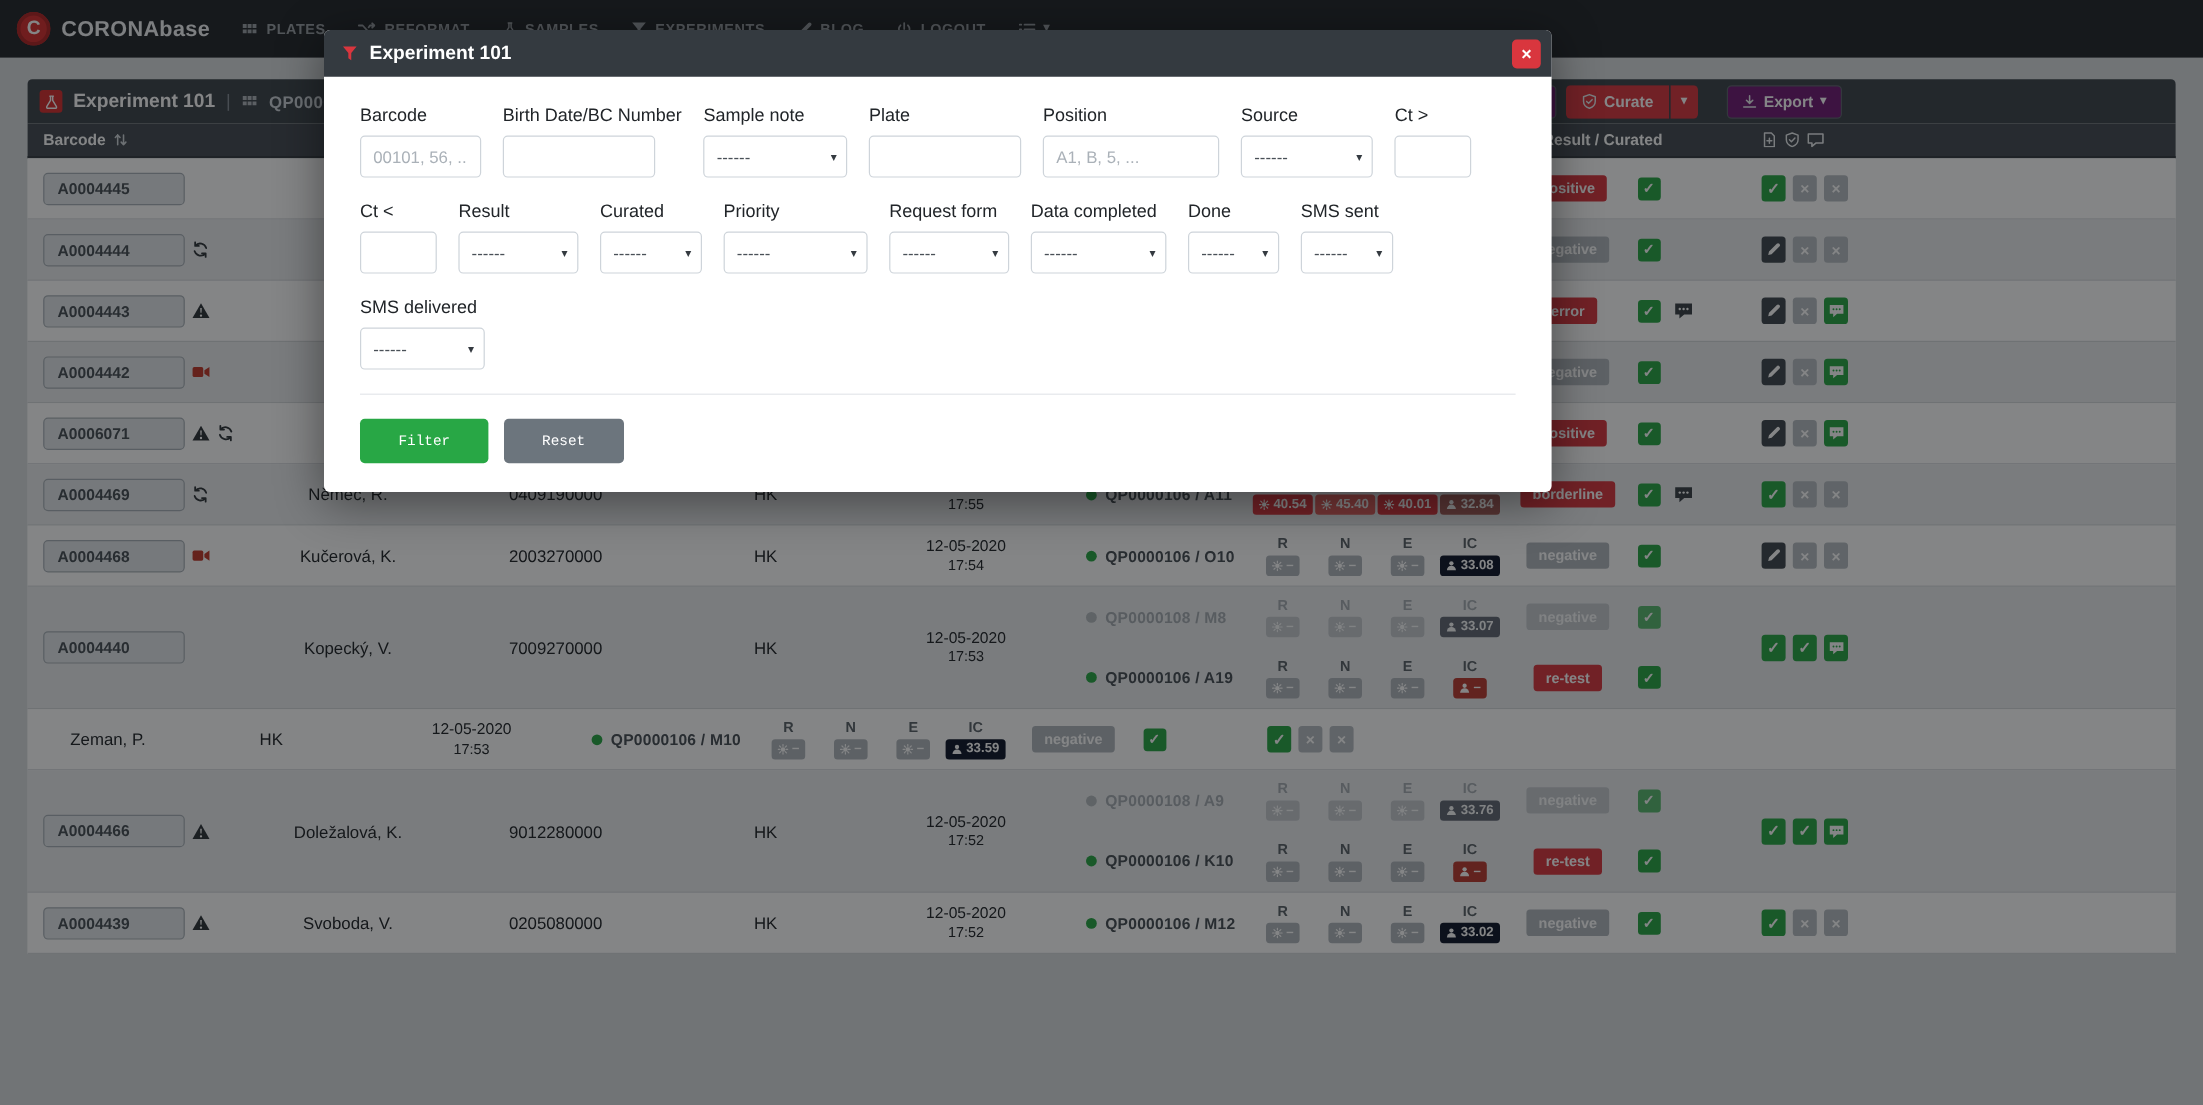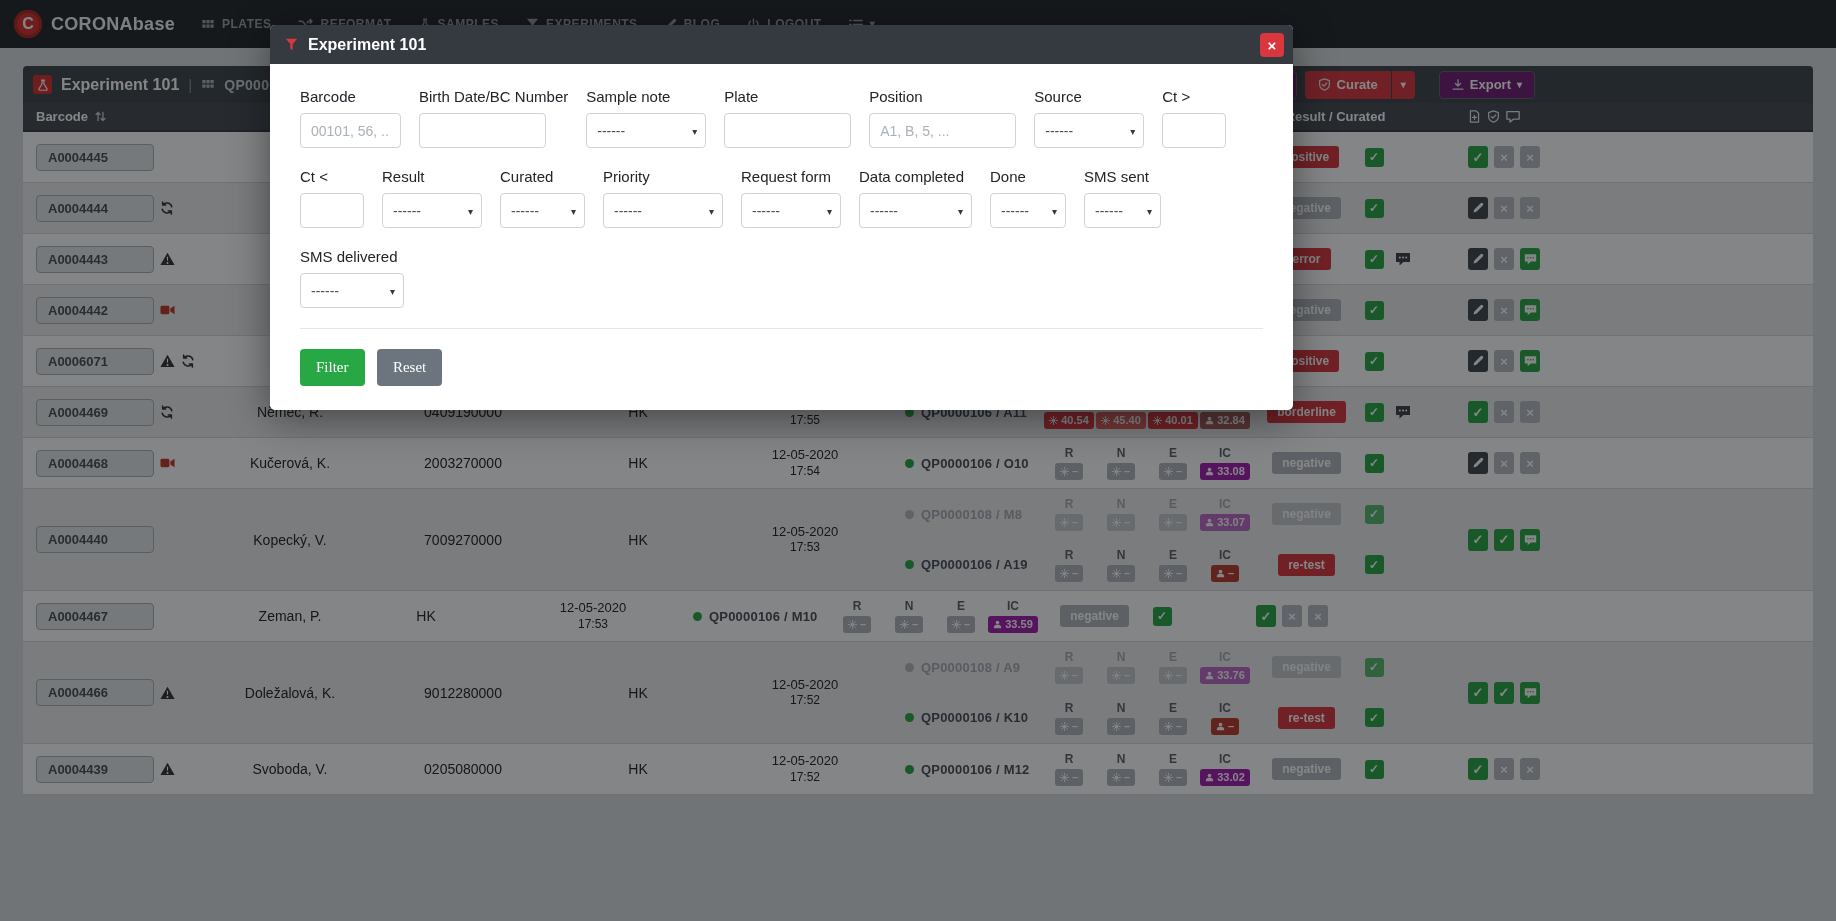--- a/index.html
+++ b/index.html
@@ -75,21 +75,21 @@
   .subrow.inactive .ctb { opacity:.62; }
   .subrow.inactive .rbadge { opacity:.62; }
   .subrow.inactive .okb { opacity:.75; }
 
   .ctwrap { display:flex; }
   .ctcol { width:52px; display:flex; flex-direction:column; align-items:center; gap:3px; }
   .ctl { font-size:12px; font-weight:bold; color:#5a6268; }
   .ctb { display:inline-flex; align-items:center; gap:3px; border-radius:3px; padding:3px 5px;
          font-size:11px; font-weight:bold; color:#fff; line-height:1; }
   .b-r  { background:#d9363e; } .b-rl { background:#e0605e; } .b-g { background:#b1b7bd; }
-  .b-icg{ background:#a21caf; } .b-icr{ background:#a65f5b; } .b-icd{ background:#bb3b30; }
+  .b-icg{ background:#0f172a; } .b-icr{ background:#a65f5b; } .b-icd{ background:#bb3b30; }
   .ctb .icon { display:inline-flex; }
 
   .rbadge { font-size:12px; font-weight:bold; color:#fff; border-radius:3px; padding:4px 10px; white-space:nowrap; }
   .r-red { background:#d9363e; } .r-gray { background:#b1b7bd; }
   .okb { width:19px; height:19px; border-radius:3px; background:#28a745; color:#fff; font-size:12px;
          font-weight:bold; display:flex; align-items:center; justify-content:center; }
   .combtn { display:inline-flex; color:#3a4147; cursor:pointer; }
   .abtn { width:22px; height:22px; border:none; border-radius:3px; color:#fff; font-size:13px;
           font-weight:bold; display:flex; align-items:center; justify-content:center; cursor:pointer; }
   .a-green { background:#28a745; } .a-dark { background:#3f474e; } .a-gray { background:#b7bdc2; }
@@ -111,22 +111,22 @@
   .field input { height:35px; border:1px solid #ced4da; border-radius:4px; padding:0 10px;
                  font-size:14px; color:#495057; font-family:inherit; }
   .field input::placeholder { color:#aab1b8; }
   .selwrap { position:relative; display:inline-block; }
   .selwrap select { width:100%; height:35px; border:1px solid #ced4da; border-radius:4px;
                     padding:0 22px 0 10px; font-size:14px; color:#495057; background:#fff;
                     appearance:none; -webkit-appearance:none; -moz-appearance:none; font-family:inherit; }
   .sel-caret { position:absolute; right:9px; top:50%; transform:translateY(-50%); font-size:10px;
                color:#343a40; pointer-events:none; }
   .divider { border-top:1px solid #e4e7ea; margin:8px 0 20px; }
-  .btn-filter, .btn-reset { height:37px; border:none; border-radius:4px; color:#fff; font-size:15px;
-                            padding:0 16px; cursor:pointer; font-family:Liberation Serif, serif; }
+  .btn-filter, .btn-reset { height:37px; border:none; border-radius:4px; color:#fff; font-size:12px;
+                            padding:0 32px; cursor:pointer; font-family:Liberation Mono, monospace; }
   .btn-filter { background:#28a745; margin-right:8px; }
   .btn-reset { background:#6c757d; }
 </style>
 </head>
 <body>
 
 <div class="navbar">
   <div class="brand">
     <span class="brand-logo">C</span>
     <span class="brand-name">CORONAbase</span>
@@ -830,23 +830,20 @@
             <svg width="13" height="12" viewBox="0 0 16 14" fill="currentColor">
               <path d="M1 1h14v9H8.5L4.5 13.5V10H1z"></path>
               <circle cx="4.8" cy="5.5" r="1" fill="#28a745"></circle>
               <circle cx="8" cy="5.5" r="1" fill="#28a745"></circle>
               <circle cx="11.2" cy="5.5" r="1" fill="#28a745"></circle>
             </svg>
           </button>
         </div>
       </div>
       <div class="trow" style="height:51px">
-        <div class="c-barcode cellL">
-          <span class="bbadge">A0004467</span>
-        </div>
         <div class="c-name cellC">Zeman, P.</div>
         <div class="c-source cellC">HK</div>
         <div class="c-date cellC">
           <div class="date-wrap">
             <div>12-05-2020</div>
             <div class="time">17:53</div>
           </div>
         </div>
         <div class="subwrap">
           <div class="subrow">

